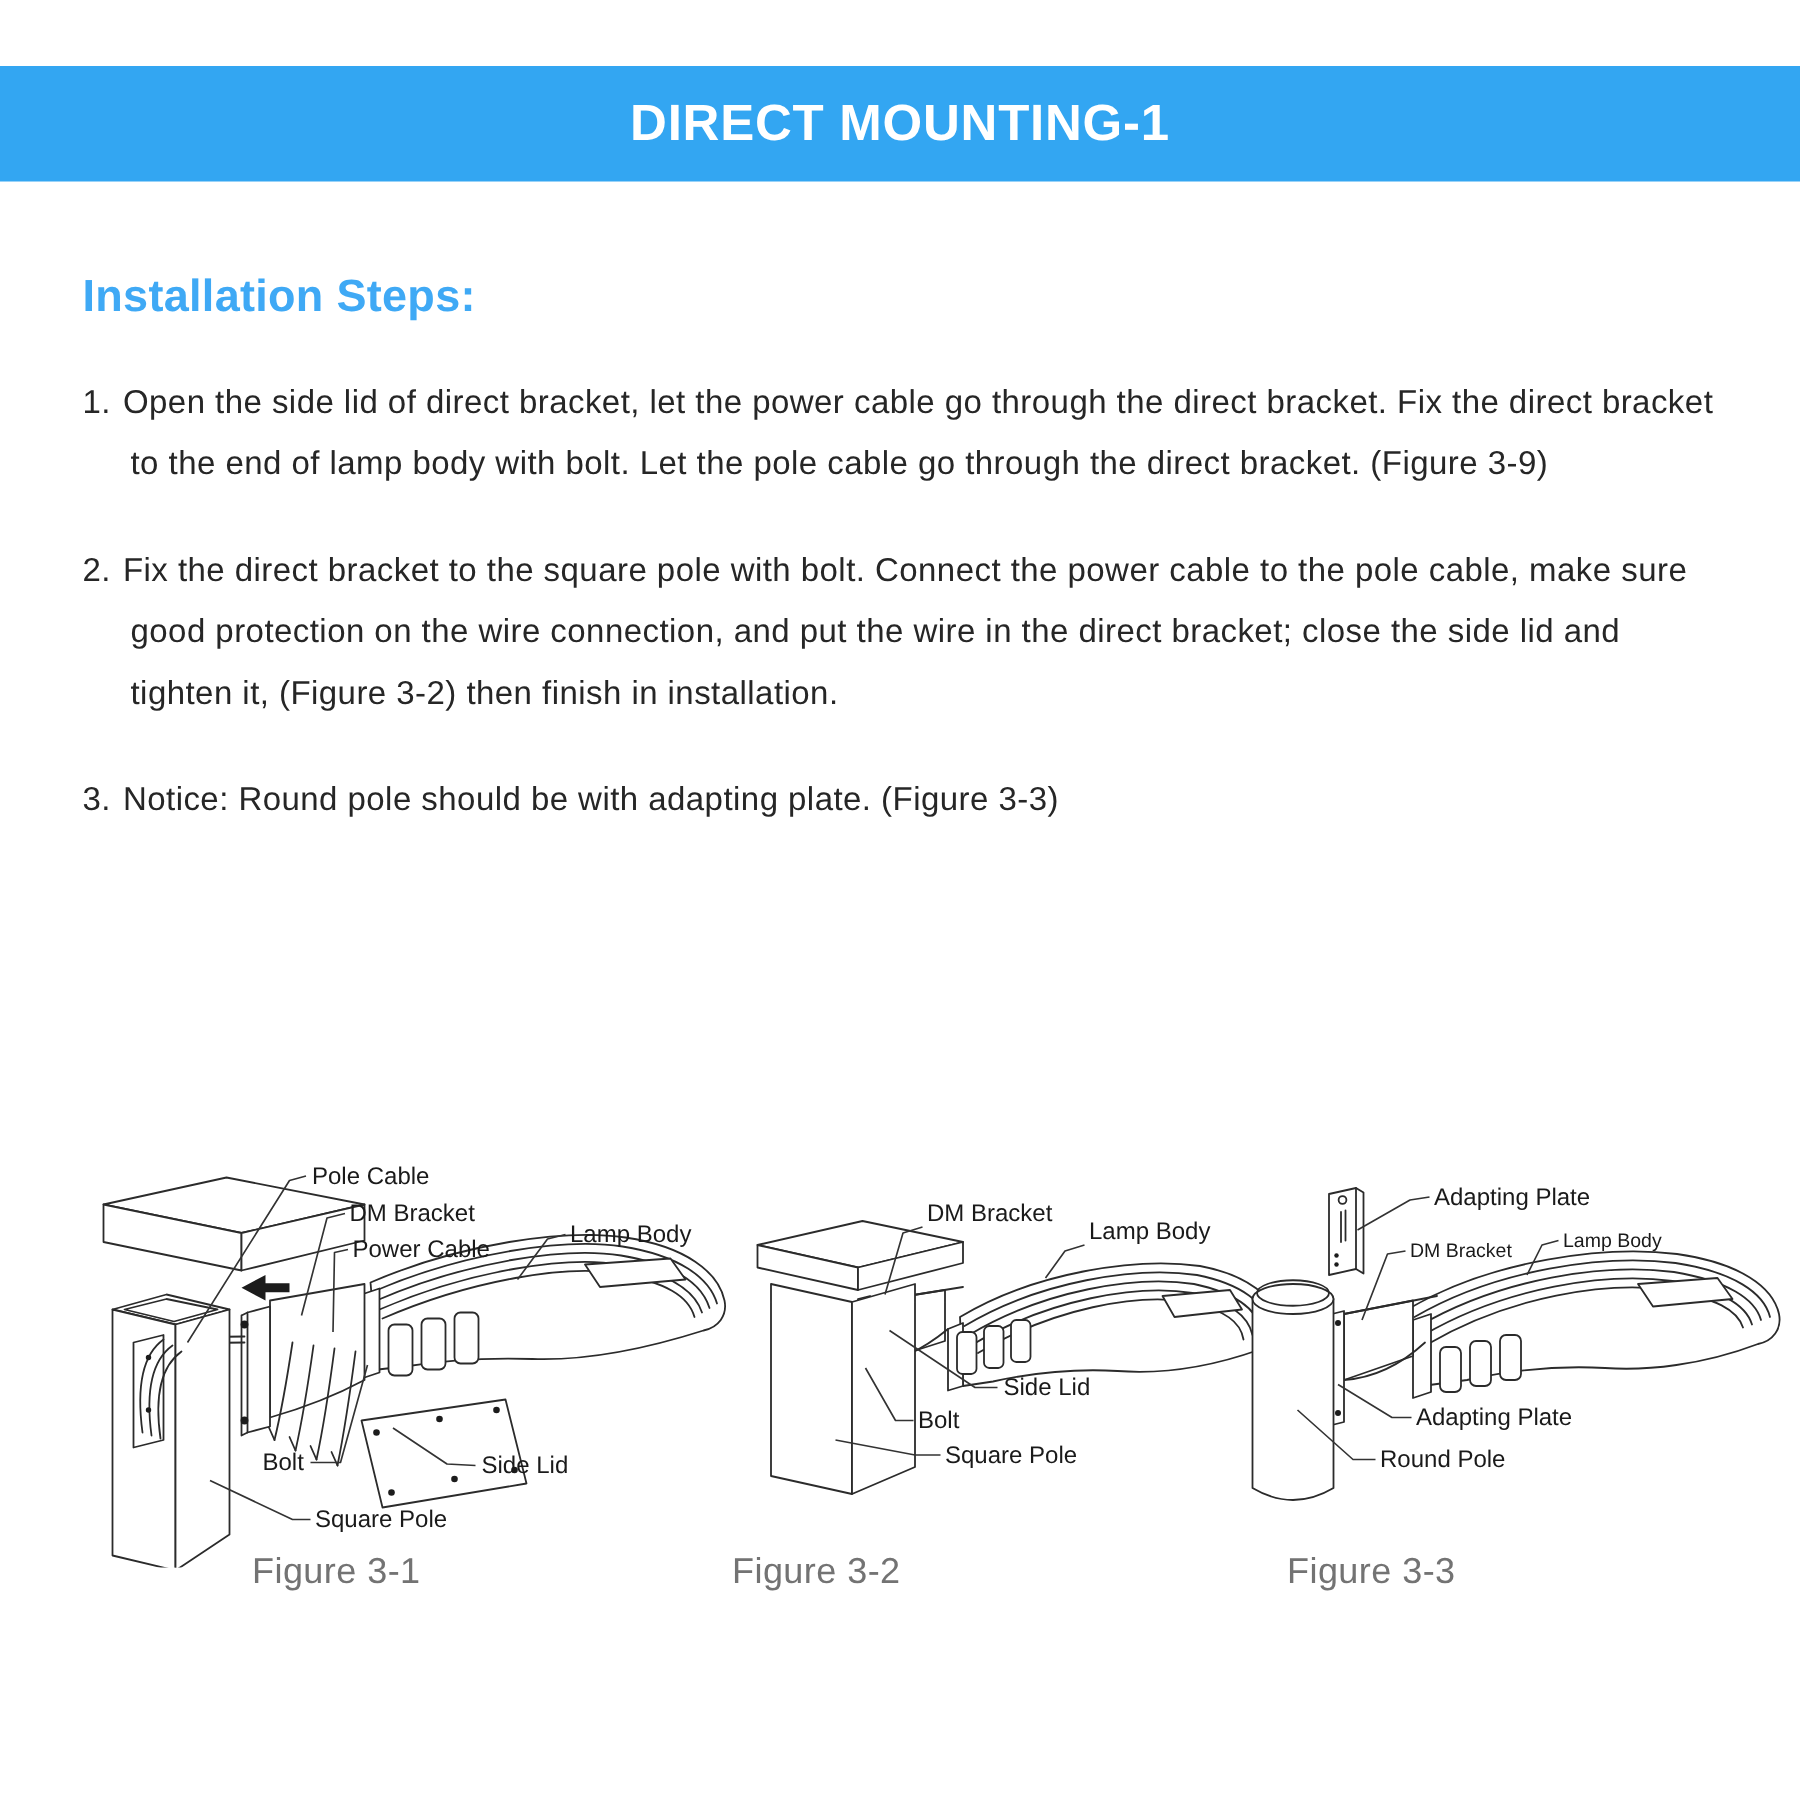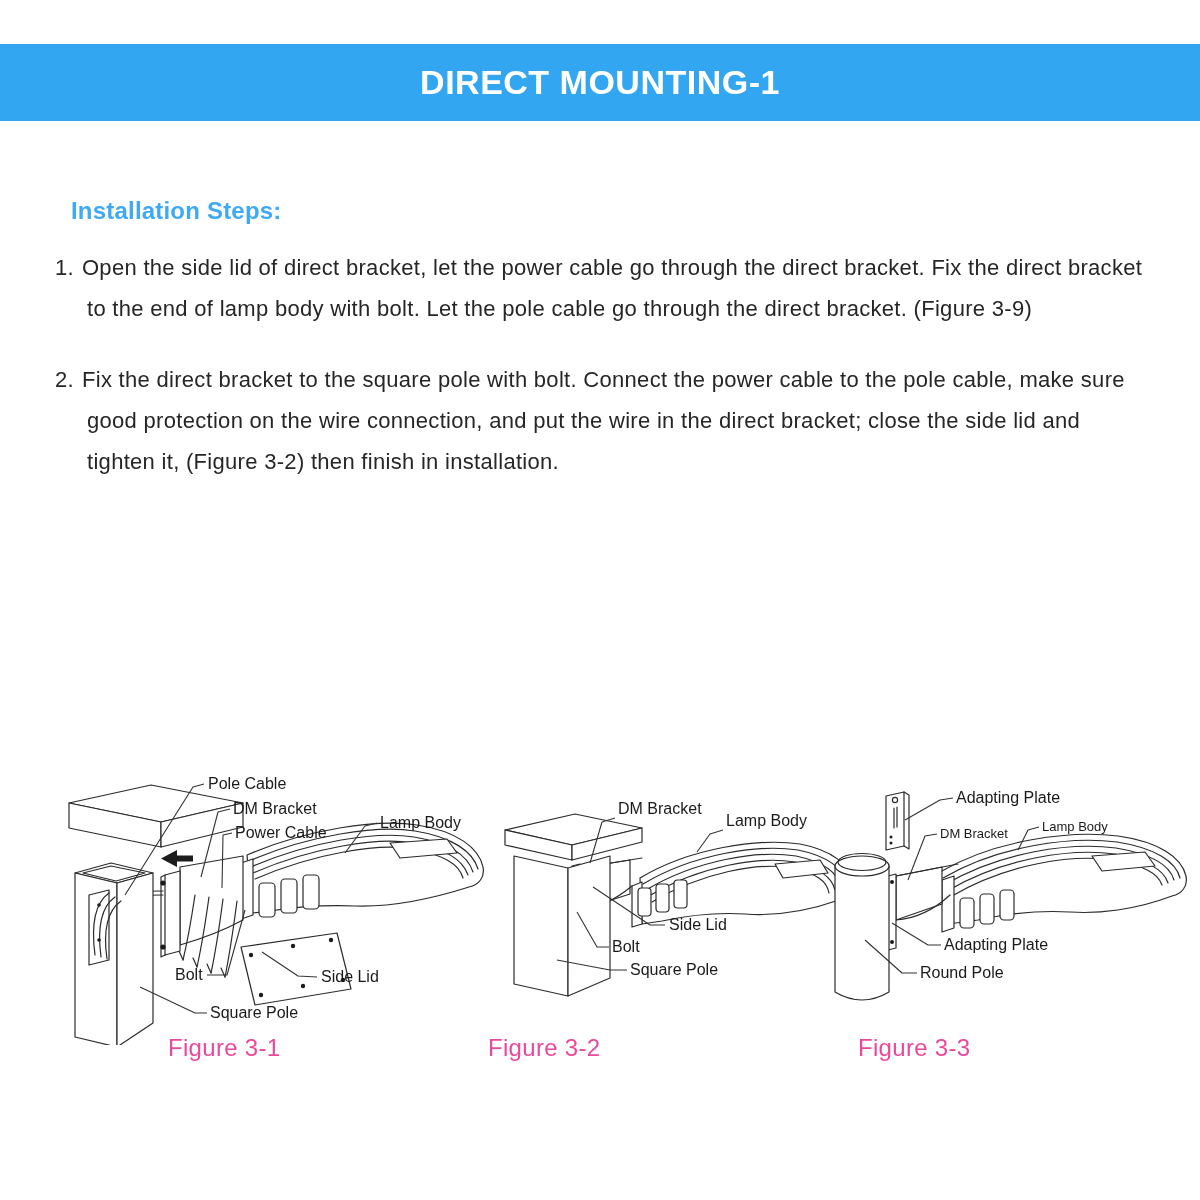--- a/index.html
+++ b/index.html
@@ -6,33 +6,33 @@
   .page {
     position:relative; width:1200px; height:1200px; background:#ffffff;
     font-family:"Liberation Sans", sans-serif; overflow:hidden;
   }
   .banner {
     position:absolute; left:0; top:44px; width:1200px; height:77px;
     background:#33a6f2; color:#ffffff; text-align:center;
     font-size:34px; font-weight:bold; line-height:77px; letter-spacing:0.5px;
   }
   .section-heading {
-    position:absolute; left:55px; top:181px; margin:16px;
-    color:#3fa9f5; font-size:24px; font-weight:bold; letter-spacing:0.2px;
+    position:absolute; left:55px; top:181px; margin:0;
+    color:#3fa9f5; font-size:30px; font-weight:bold; letter-spacing:0.2px;
   }
   .steps {
     position:absolute; left:55px; top:247px; width:1092px;
     color:#262626; font-size:22px; line-height:41px; letter-spacing:0.3px;
   }
   .step { margin:0 0 30px 0; padding-left:32px; text-indent:-32px; }
   .step-num { margin-right:8px; }
   .fig { position:absolute; }
   .fig svg { display:block; }
   .fig-caption {
-    position:absolute; top:1034px; color:#ec4899; font-size:24px; letter-spacing:0.3px;
+    position:absolute; top:1034px; color:#737373; font-size:24px; letter-spacing:0.3px;
   }
   .cap1 { left:168px; } .cap2 { left:488px; } .cap3 { left:858px; }
   
   .ln   { fill:none; stroke:#2b2b2b; stroke-width:1.2; stroke-linejoin:round; stroke-linecap:round; }
   .wh   { fill:#ffffff; stroke:#2b2b2b; stroke-width:1.2; stroke-linejoin:round; }
   .ldr  { fill:none; stroke:#333333; stroke-width:1.1; stroke-linejoin:round; }
   .dot  { fill:#1c1c1c; stroke:none; }
   .lbl  { fill:#1a1a1a; font-family:"Liberation Sans",sans-serif; font-size:16px; }
   .lbl-sm { fill:#1a1a1a; font-family:"Liberation Sans",sans-serif; font-size:13px; }
 </style>
@@ -43,20 +43,21 @@
 
   <div class="banner" style="background-color: rgb(51, 166, 242); color: rgb(255, 255, 255);">
     <span>DIRECT MOUNTING-1</span>
   </div>
 
   <h2 class="section-heading" style="color: rgb(63, 169, 245);">Installation Steps:</h2>
 
   <div class="steps">
     <div class="step"><span class="step-num">1.</span><span>Open the side lid of direct bracket, let the power cable go through the direct bracket. Fix the direct bracket to the end of lamp body with bolt. Let the pole cable go through the direct bracket. (Figure 3-9)</span></div>
     <div class="step"><span class="step-num">2.</span><span>Fix the direct bracket to the square pole with bolt. Connect the power cable to the pole cable, make sure good protection on the wire connection, and put the wire in the direct bracket; close the side lid and tighten it, (Figure 3-2) then finish in installation.</span></div>
+    <div class="step"><span class="step-num">3.</span><span>Notice: Round pole should be with adapting plate. (Figure 3-3)</span></div>
   </div>
 
   <div class="fig" style="left:55px; top:755px; width:430px; height:290px;">
     <svg width="430" height="290" viewBox="0 0 430 290">
 
       <g>
         <path class="wh" d="M192,100 C252,74 322,64 362,70 C402,76 424,93 428,112 C430,122 424,130 414,132 C370,146 330,152 300,151 C270,150 240,152 215,156 L197,158 Z"></path>
         <path class="ln" d="M194,106 C254,80 322,70 360,76 C398,82 418,97 423,114"></path>
         <path class="ln" d="M196,112 C256,86 322,76 359,82 C395,88 413,101 418,117"></path>
         <path class="ln" d="M198,118 C258,92 323,82 358,88 C392,94 408,105 413,120"></path>

